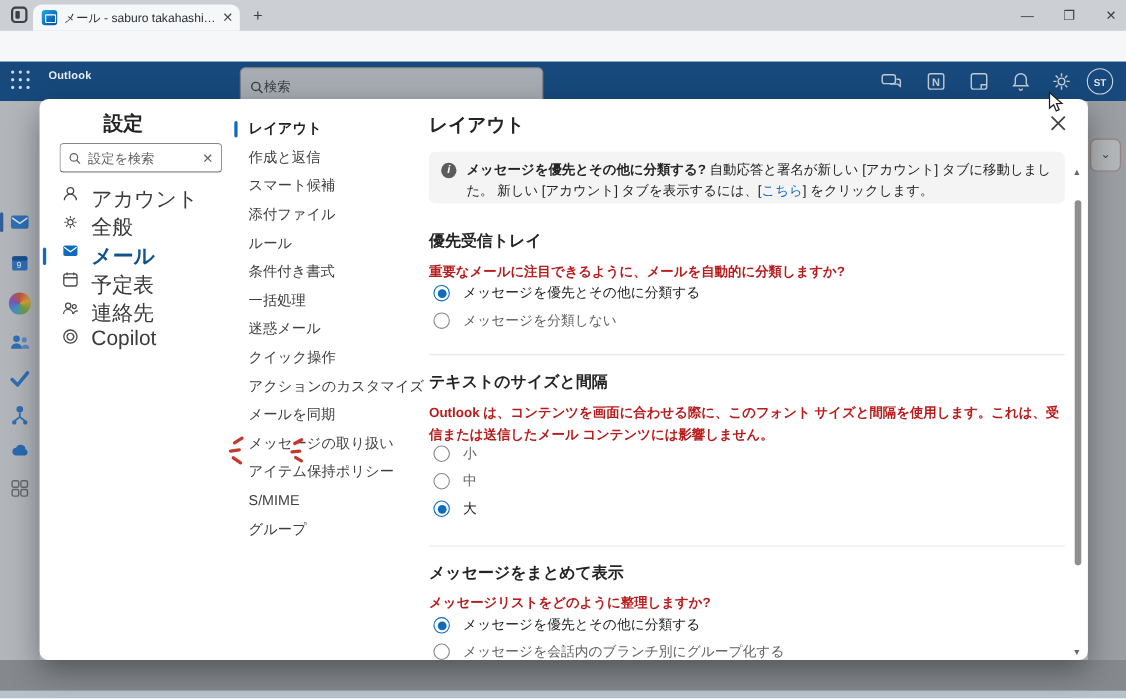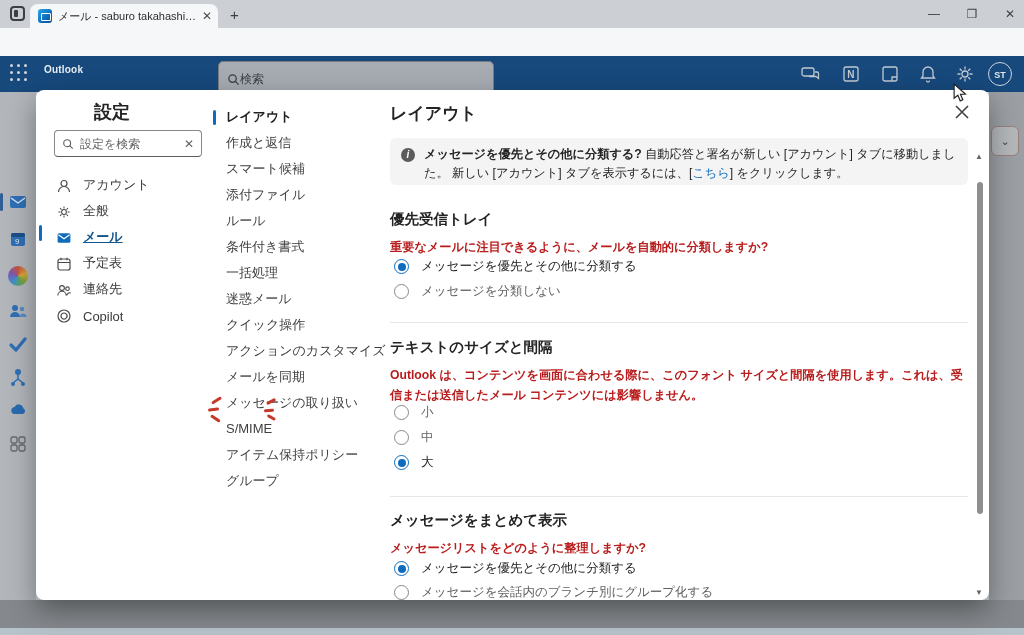--- a/index.html
+++ b/index.html
@@ -51,22 +51,22 @@
 
   
   .modal { position:absolute; left:36px; top:90px; width:953px; height:510px; background:#ffffff; border-radius:8px; box-shadow:0 10px 28px rgba(0,0,0,.38); z-index:10; }
   .settings-title { position:absolute; left:22px; top:10px; font-size:18px; font-weight:700; color:#242424;padding-left:36px; }
   .settings-search { position:absolute; left:18px; top:40px; width:148px; height:27px; border:1px solid #8a8886; border-bottom-color:#5f5d5b; border-radius:4px; display:flex; align-items:center; padding:0 7px; gap:6px; }
   .settings-search input { border:0; outline:none; width:92px; font-size:12px; color:#424242; font-family:"Liberation Sans",sans-serif; }
   .settings-search input::placeholder { color:#616161; opacity:1; }
   .ss-clear { color:#616161; font-size:12px; margin-left:auto; }
 
   .nav1 { position:absolute; left:0; top:78px; width:176px; }
-  .nav1-item { position:relative; height:26px; display:flex; align-items:flex-end; padding-left:20px; gap:11px; font-size:13px; color:#3b3b3b; cursor:default; }
-  .nav1-item.sel { font-weight:700; color:#0f548c;text-decoration:underline; }
+  .nav1-item { position:relative; height:26px; display:flex; align-items:flex-start; padding-left:20px; gap:11px; font-size:19px; color:#3b3b3b; cursor:default; }
+  .nav1-item.sel { font-weight:700; color:#0f548c; }
   .nav1-item.sel::before { content:""; position:absolute; left:3px; top:5px; width:3px; height:16px; border-radius:2px; background:#0f6cbd; }
 
   .nav2 { position:absolute; left:176px; top:14px; width:168px; }
   .nav2-item { position:relative; height:26px; line-height:26px; padding-left:14px; font-size:13px; color:#3f3f3f; white-space:nowrap; cursor:default; }
   .nav2-item.sel { font-weight:700; color:#1f1f1f; }
   .nav2-item.sel::before { content:""; position:absolute; left:1px; top:6px; width:3px; height:15px; border-radius:2px; background:#0f6cbd; }
 
   .main-title { position:absolute; left:354px; top:12px; font-size:17px; font-weight:700; color:#242424; }
   .modal-close { position:absolute; left:916px; top:12px; width:20px; height:20px; }
 
@@ -305,22 +305,22 @@
       <div class="nav2-item">スマート候補</div>
       <div class="nav2-item">添付ファイル</div>
       <div class="nav2-item">ルール</div>
       <div class="nav2-item">条件付き書式</div>
       <div class="nav2-item">一括処理</div>
       <div class="nav2-item">迷惑メール</div>
       <div class="nav2-item">クイック操作</div>
       <div class="nav2-item">アクションのカスタマイズ</div>
       <div class="nav2-item">メールを同期</div>
       <div class="nav2-item">メッセージの取り扱い</div>
+      <div class="nav2-item">アイテム保持ポリシー</div>
       <div class="nav2-item">S/MIME</div>
-      <div class="nav2-item">アイテム保持ポリシー</div>
       <div class="nav2-item">グループ</div>
     </div>
 
     <div class="main-title">レイアウト</div>
     <svg class="modal-close" viewBox="0 0 20 20">
         <path d="M4 4 L16 16 M16 4 L4 16" stroke="#424242" stroke-width="1.6"></path>
       </svg>
 
     <div class="banner">
       <div class="info-dot">i</div>

